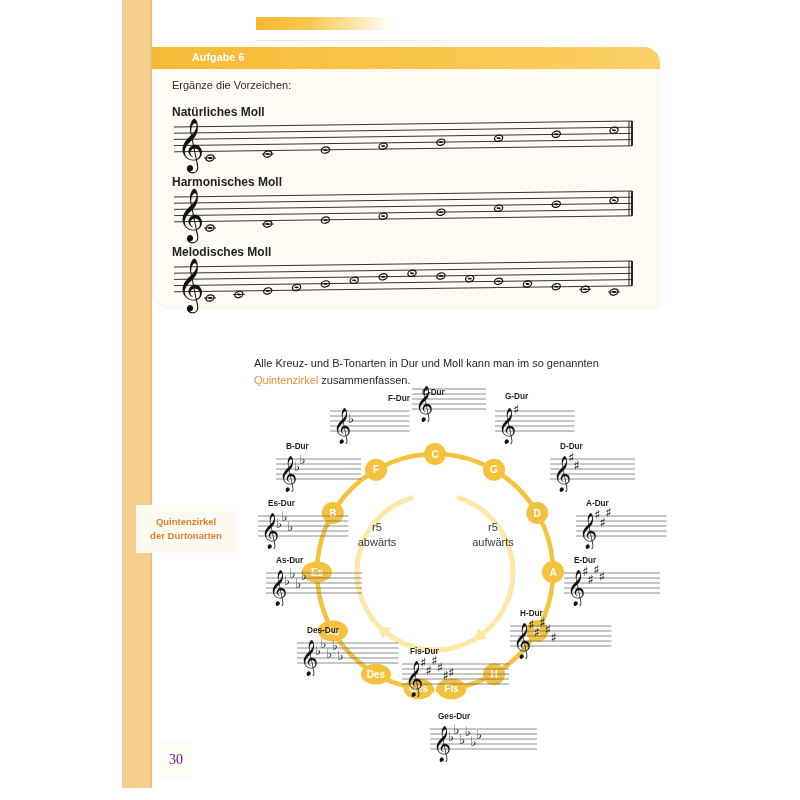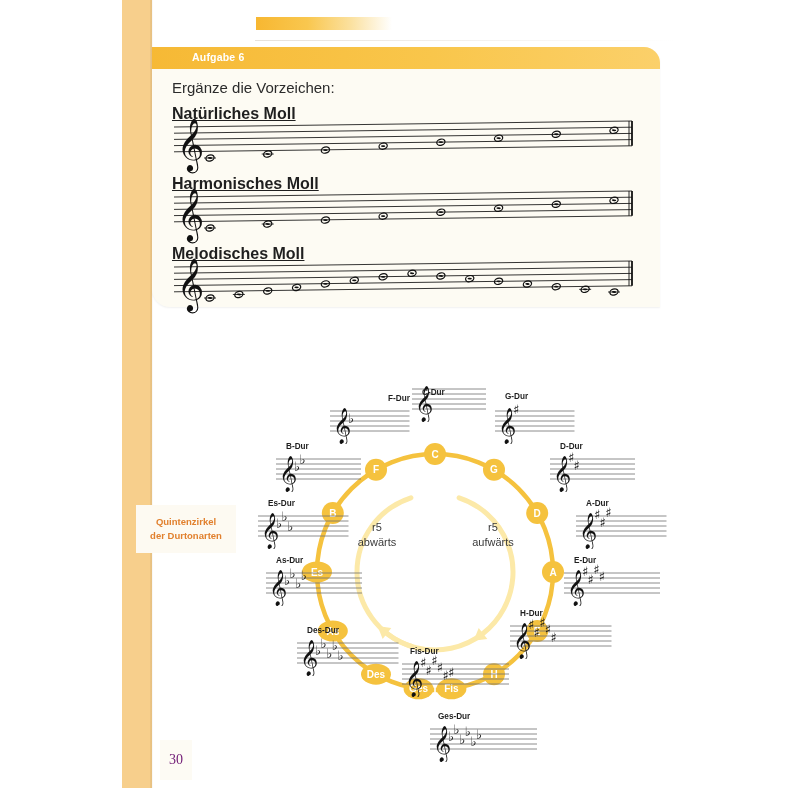--- a/index.html
+++ b/index.html
@@ -52,24 +52,24 @@
     position:absolute; left:0; top:0; width:508px; height:22px;
     background:linear-gradient(to right,#f6b935 0%, #f9c64b 55%, #fbd06a 100%);
     border-top-right-radius:16px;
   }
   .exercise-header .label{
     position:absolute; left:20px; top:4px;
     color:#ffffff; font-size:10.5px; font-weight:bold; letter-spacing:.2px;margin-left:20px;
   }
   .exercise-instruction{
     position:absolute; left:20px; top:32px;
-    font-size:15px; color:#2b2b2b;
+    font-size:11px; color:#2b2b2b;
   }
   .staff-title{
-    position:absolute; font-size:16px; font-weight:bold; color:#1f1f1f;text-decoration:underline;
+    position:absolute; font-size:12px; font-weight:bold; color:#1f1f1f;
   }
 
   
   .staff{ position:absolute; }
   .staff svg{ display:block; }
 
   
   .para{
     position:absolute; left:254px; top:355px; width:400px;
     font-size:11px; line-height:1.55; color:#262626;
@@ -305,20 +305,23 @@
           </g>
           <line x1="438" y1="35" x2="450" y2="35" stroke="#111" stroke-width="0.85"></line>
           <g transform="translate(444,35) rotate(-17)">
             <ellipse cx="0" cy="0" rx="4.2" ry="3" fill="none" stroke="#111" stroke-width="1.25"></ellipse>
             <ellipse cx="0" cy="0" rx="2.184" ry="0.8999999999999999" fill="#111" transform="rotate(22)"></ellipse>
           </g>
         </svg>
       </div>
   </div>
 
+  <div class="para">
+    <span>Alle Kreuz- und B-Tonarten in Dur und Moll kann man im so genannten </span><span class="accent-word">Quintenzirkel</span><span> zusammenfassen.</span>
+  </div>
 
   <div class="side-caption">
     <span>Quintenzirkel</span>
     <span>der Durtonarten</span>
   </div>
 
   <div class="cof" id="cof">
     <svg id="cof-svg" width="430" height="390">
         <circle cx="185" cy="200" r="118" fill="none" stroke="#f5c23e" stroke-width="4.5"></circle>
         <path d="M 209.1033255612459 125.81759172897803 A 78 78 0 1 1 136.97840492459866 261.4648387813243" fill="none" stroke="#fce9a8" stroke-width="5" stroke-linecap="round"></path>

